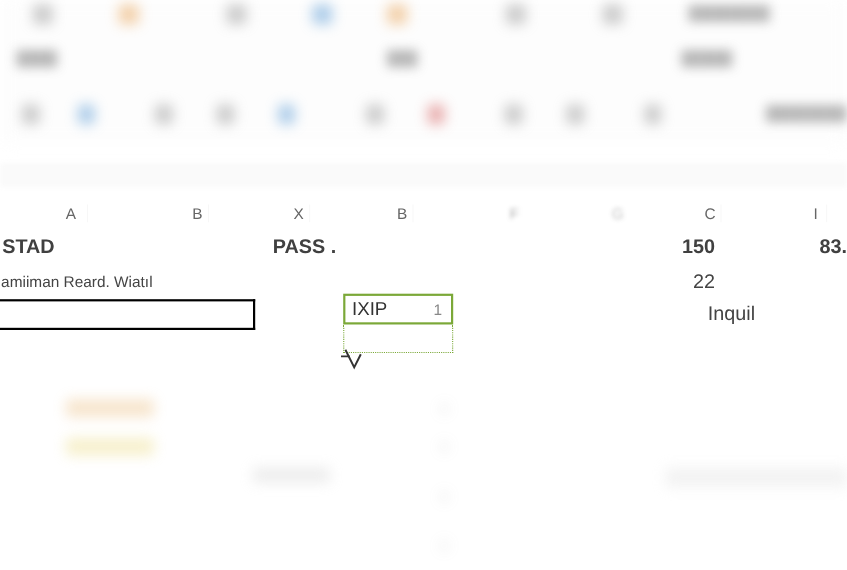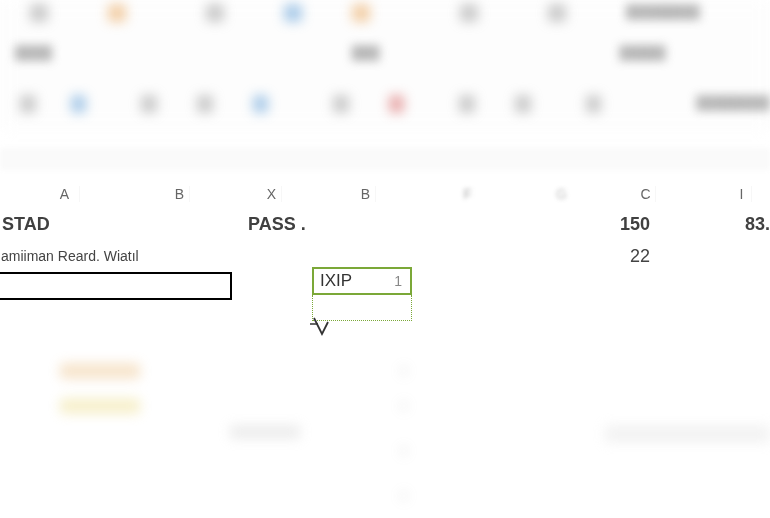--- a/index.html
+++ b/index.html
@@ -244,20 +244,21 @@
   <div class="cell header-cell cA r1">STAD</div>
   <div class="cell header-cell r1" style="left:248px">PASS .</div>
   <div class="cell header-cell cC r1">150</div>
   <div class="cell header-cell cI r1">83.</div>
 
   <div class="cell data-cell r2" style="left:1px;width:230px;font-size:14px">amiiman Reard. Wiatıl</div>
   <div class="cell data-cell cC r2">22</div>
 
   <div class="thick-border"></div>
 
+  <div class="cell data-cell r3 inquil" style="top:62px;justify-content:center">Inquil</div>
 
   <div class="active-cell">
     <span>IXIP</span>
     <span class="active-cell-caret">1</span>
   </div>
   <div class="dotted-ext"></div>
 
   <div class="cursor-spark">
     <svg width="28" height="22" viewBox="0 0 28 22">
       <line x1="2" y1="8" x2="10" y2="8" stroke="#333" stroke-width="1.5"></line>

